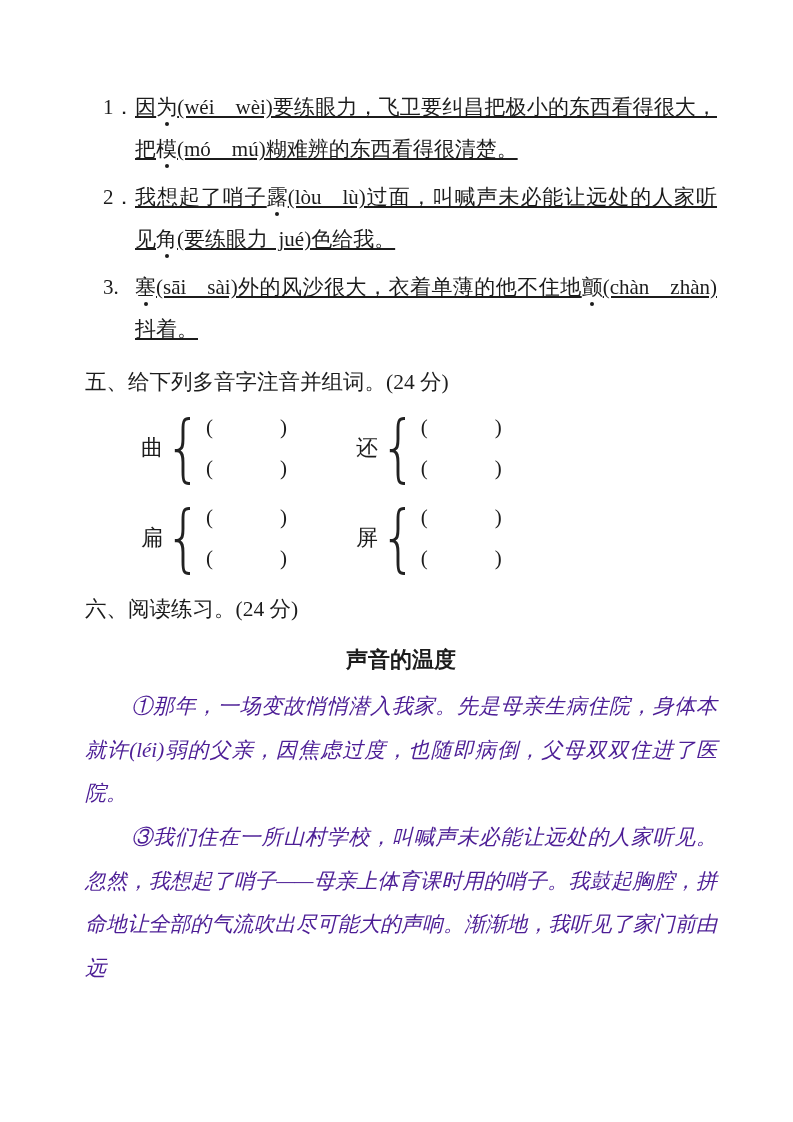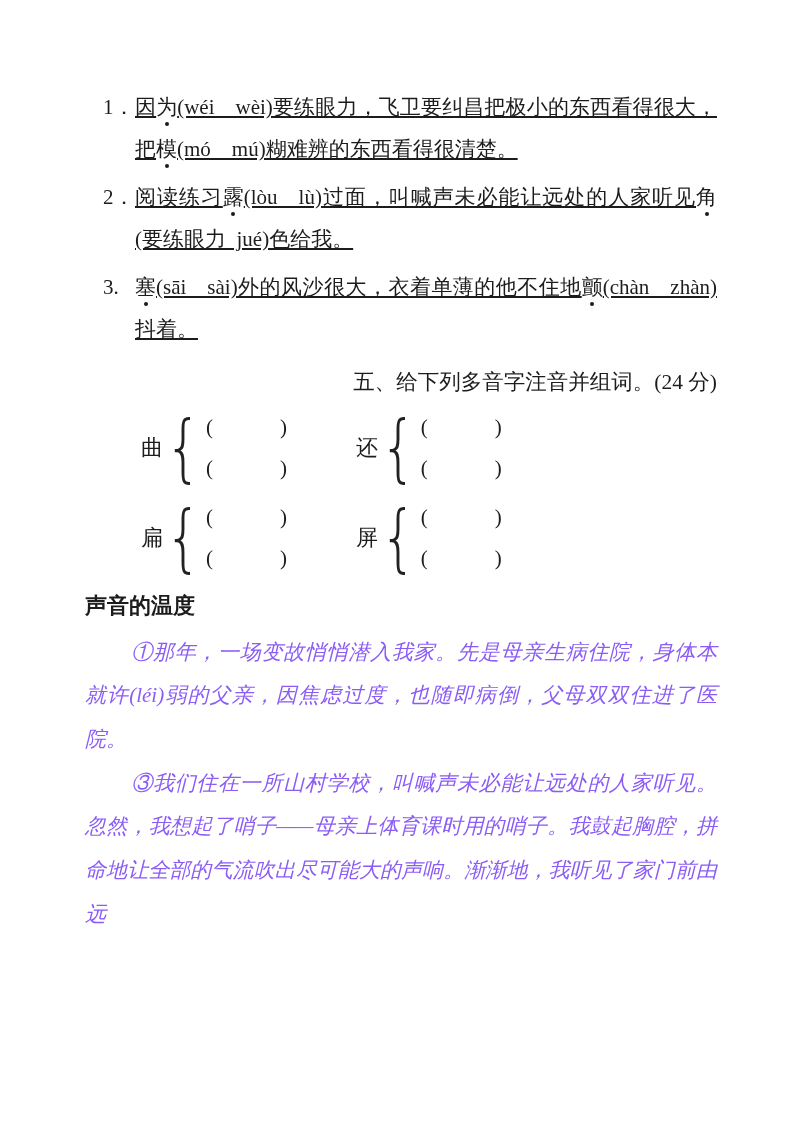--- a/index.html
+++ b/index.html
@@ -15,62 +15,62 @@
   .item .num{flex:none;width:32px;margin-left:18px;}
   .item .itext{flex:1;text-decoration:underline;}
   .em-dot{position:relative;display:inline-block;line-height:inherit;}
   .em-dot::after{
     content:"";position:absolute;left:50%;bottom:2px;
     width:4px;height:4px;margin-left:-2px;border-radius:50%;
     background:currentColor;
   }
   
   .sec-heading{
-    font-size:21.5px;font-weight:normal;margin:14px 0 14px 0;line-height:1.7;text-align:right;
+    font-size:21.5px;font-weight:normal;margin:14px 0 14px 0;line-height:1.7;
   }
   
   .mgroups{
     display:grid;grid-template-columns:max-content max-content;
     column-gap:68px;row-gap:24px;
     margin:6px 0 20px 56px;
   }
   .mgroup{display:flex;align-items:center;}
   .mchar{font-size:22px;}
   .brace{
     font-family:"DejaVu Sans",sans-serif;
     font-size:58px;font-weight:200;line-height:1;
     margin:0 4px 0 2px;transform:scaleY(1.25);color:#222;
   }
   .mrows{display:flex;flex-direction:column;gap:16px;}
   .blank-row{letter-spacing:1px;}
   
   .passage-title{
-    text-align:left;font-family:"Liberation Sans","DejaVu Sans",sans-serif;
+    text-align:center;font-family:"Liberation Sans","DejaVu Sans",sans-serif;
     font-weight:bold;font-size:22px;margin:18px 0 10px 0;
   }
   .para{
     margin:0;text-align:justify;text-indent:2.2em;line-height:2.08;
     font-style:italic; 
-    color:#8b5cf6;
+    color:#4c1d95;
   }
 </style>
 </head>
 <body>
 
 <div class="page">
 
   <section>
     <div id="s4-items">
         <div class="item">
           <span class="num">1．</span>
           <span class="itext"><span>因</span><span class="em-dot">为</span><span>(wéi  wèi)要练眼力，飞卫要纠昌把极小的东西看得很大，把</span><span class="em-dot">模</span><span>(mó  mú)糊难辨的东西看得很清楚。</span></span>
         </div>
         <div class="item">
           <span class="num">2．</span>
-          <span class="itext"><span>阅读练习</span><span class="em-dot">露</span><span>(lòu  lù)过面，叫喊声未必能让远处的人家听见</span><span class="em-dot">角</span><span>(要练眼力 jué)色给我。</span></span>
+          <span class="itext"><span>我想起了哨子</span><span class="em-dot">露</span><span>(lòu  lù)过面，叫喊声未必能让远处的人家听见</span><span class="em-dot">角</span><span>(要练眼力 jué)色给我。</span></span>
         </div>
         <div class="item">
           <span class="num">3.</span>
           <span class="itext"><span class="em-dot">塞</span><span>(sāi  sài)外的风沙很大，衣着单薄的他不住地</span><span class="em-dot">颤</span><span>(chàn  zhàn)抖着。</span></span>
         </div>
       </div>
   </section>
 
   <section>
     <h2 class="sec-heading">五、给下列多音字注音并组词。(24 分)</h2>
@@ -104,20 +104,21 @@
           <span class="brace">{</span>
           <span class="mrows">
             <span class="blank-row">(   )</span>
             <span class="blank-row">(   )</span>
           </span>
         </div>
       </div>
   </section>
 
   <section>
+    <h2 class="sec-heading">六、阅读练习。(24 分)</h2>
     <h3 class="passage-title">声音的温度</h3>
     <div id="s6-paras">
         <p class="para">①那年，一场变故悄悄潜入我家。先是母亲生病住院，身体本就许(léi)弱的父亲，因焦虑过度，也随即病倒，父母双双住进了医院。</p>
         <p class="para">③我们住在一所山村学校，叫喊声未必能让远处的人家听见。忽然，我想起了哨子——母亲上体育课时用的哨子。我鼓起胸腔，拼命地让全部的气流吹出尽可能大的声响。渐渐地，我听见了家门前由远</p>
       </div>
   </section>
 
 </div>
 
 </body></html>

